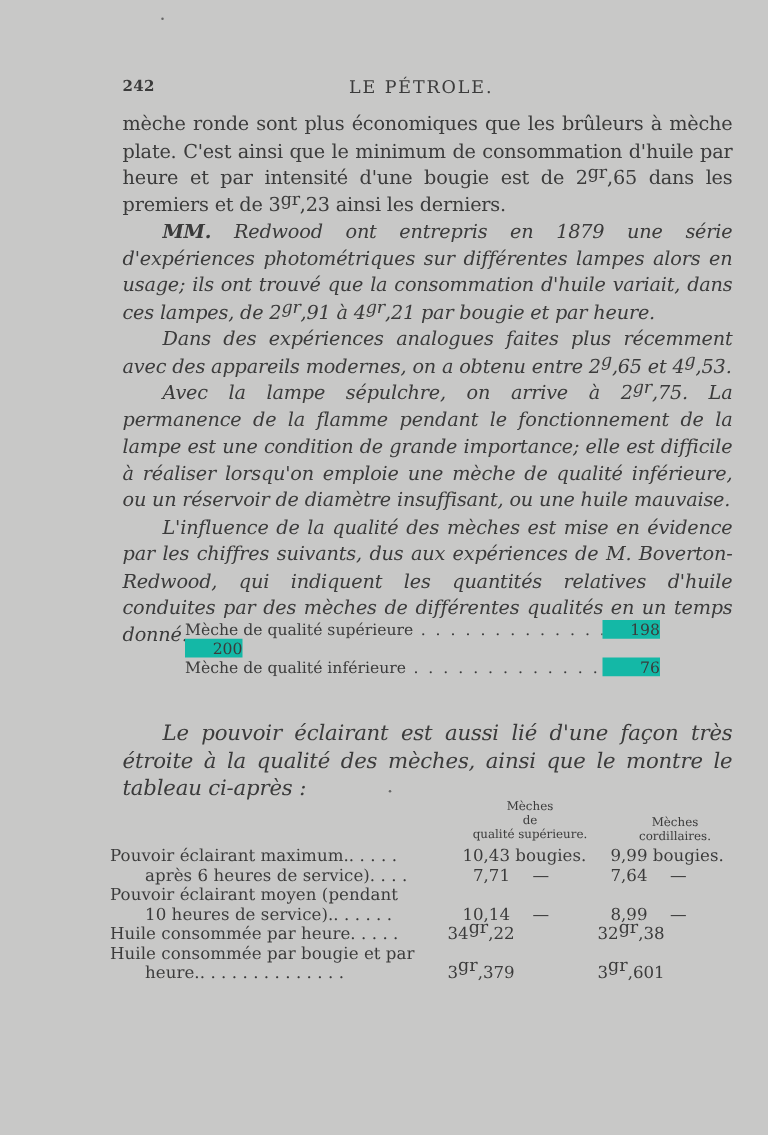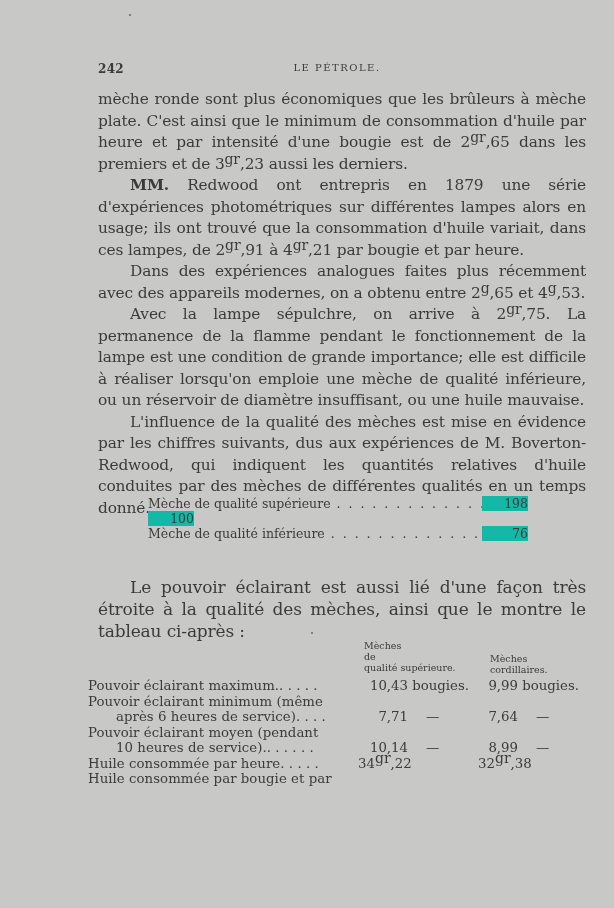--- a/index.html
+++ b/index.html
@@ -6,34 +6,34 @@
     body {
       width: 614px; height: 908px; overflow: hidden;
       background: #c8c8c7;
       font-family: "DejaVu Serif", "Liberation Serif", serif;
       color: #3b3b3b;
       position: relative;
     }
     .page { position: absolute; left: 0; top: 0; width: 614px; height: 904px; }
     .header { position: absolute; top: 62px; left: 98px; width: 478px; height: 16px; font-size: 12px; }
     .page-num { position: absolute; left: 0; top: 0; font-weight: bold; letter-spacing: 0.3px; }
-    .running-head { position: absolute; left: 0; right: 0; top: 0; text-align: center; letter-spacing: 1.5px; font-size: 10px; }
+    .running-head { position: absolute; left: 0; right: 0; top: 0; text-align: center; letter-spacing: 1.5px; font-size: 14px; }
     .body-text { position: absolute; left: 98px; top: 89px; width: 488px; font-size: 15.4px; line-height: 21.5px; text-align: justify; letter-spacing: -0.15px; }
     .body-text p { margin: 0; }
-    .indent { text-indent: 32px; }
+    .indent { text-indent: 32px; font-style: italic; }
     sup { font-size: 14px; vertical-align: 5px; line-height: 0; }
     .sc { font-variant: small-caps; font-weight: bold; }
     .wick-table { position: absolute; left: 148px; top: 496px; width: 380px; font-size: 12.5px; line-height: 15px; }
     .wick-row { display: flex; justify-content: space-between; }
     .wick-label { flex: 1; white-space: nowrap; overflow: hidden; }
     .wick-label::after { content: " . . . . . . . . . . . . . . . . . . . . . ."; letter-spacing: 2px; }
     .wick-val { width: 40px; text-align: right; padding-left: 6px; background: #14b8a6; }
     .para2 { position: absolute; left: 98px; top: 576px; width: 488px; font-size: 17px; line-height: 22px; text-align: justify; letter-spacing: -0.15px; }
     .para2 p { margin: 0; }
-    .col-head { position: absolute; font-size: 9.5px; line-height: 11px; }
+    .col-head { position: absolute; font-size: 9.5px; line-height: 11px; text-align: center; }
     .col-head.c1 { left: 364px; top: 640px; width: 120px; }
     .col-head.c2 { left: 490px; top: 653px; width: 100px; }
     .light-table { position: absolute; left: 88px; top: 678px; width: 510px; font-size: 13.3px; line-height: 15.5px; }
     .lt-row { position: relative; height: 15.5px; }
     .lt-label { position: absolute; left: 0; width: 262px; white-space: nowrap; letter-spacing: 0.05px; }
     .lt-label.cont { left: 28px; width: 234px; }
     .lt-v1 { position: absolute; left: 270px; width: 110px; white-space: nowrap; }
     .lt-v2 { position: absolute; left: 390px; width: 120px; white-space: nowrap; }
     .dash { display: inline-block; margin-left: 18px; }
     .v1-num { display: inline-block; min-width: 50px; text-align: right; }
@@ -45,21 +45,21 @@
 
 <div class="page">
 
   <div class="header">
     <span class="page-num">242</span>
     <div class="running-head">LE PÉTROLE.</div>
   </div>
 
   <div class="body-text">
     <p>
-      <span>mèche ronde sont plus économiques que les brûleurs à mèche plate. C'est ainsi que le minimum de consommation d'huile par heure et par intensité d'une bougie est de 2</span><sup>gr</sup><span>,65 dans les premiers et de 3</span><sup>gr</sup><span>,23 aussi les derniers.</span>
+      <span>mèche ronde sont plus économiques que les brûleurs à mèche plate. C'est ainsi que le minimum de consommation d'huile par heure et par intensité d'une bougie est de 2</span><sup>gr</sup><span>,65 dans les premiers et de 3</span><sup>gr</sup><span>,23 ainsi les derniers.</span>
     </p>
     <p class="indent">
       <span class="sc">MM.</span><span> Redwood ont entrepris en 1879 une série d'expériences photométriques sur différentes lampes alors en usage; ils ont trouvé que la consommation d'huile variait, dans ces lampes, de 2</span><sup>gr</sup><span>,91 à 4</span><sup>gr</sup><span>,21 par bougie et par heure.</span>
     </p>
     <p class="indent">
       <span>Dans des expériences analogues faites plus récemment avec des appareils modernes, on a obtenu entre 2</span><sup>g</sup><span>,65 et 4</span><sup>g</sup><span>,53.</span>
     </p>
     <p class="indent">
       <span>Avec la lampe sépulchre, on arrive à 2</span><sup>gr</sup><span>,75. La permanence de la flamme pendant le fonctionnement de la lampe est une condition de grande importance; elle est difficile à réaliser lorsqu'on emploie une mèche de qualité inférieure, ou un réservoir de diamètre insuffisant, ou une huile mauvaise.</span>
     </p>
@@ -67,21 +67,21 @@
       <span>L'influence de la qualité des mèches est mise en évidence par les chiffres suivants, dus aux expériences de M. Boverton-Redwood, qui indiquent les quantités relatives d'huile conduites par des mèches de différentes qualités en un temps donné.</span>
     </p>
   </div>
 
   <div class="wick-table">
     <div class="wick-row">
       <span class="wick-label">Mèche de qualité supérieure</span>
       <span class="wick-val">198</span>
     </div>
     <div class="wick-row">
-      <span class="wick-val">100</span>
+      <span class="wick-val">200</span>
     </div>
     <div class="wick-row">
       <span class="wick-label">Mèche de qualité inférieure</span>
       <span class="wick-val">76</span>
     </div>
   </div>
 
   <div class="para2">
     <p class="indent">Le pouvoir éclairant est aussi lié d'une façon très étroite à la qualité des mèches, ainsi que le montre le tableau ci-après :</p>
   </div>
@@ -98,23 +98,20 @@
 
   <div class="light-table">
 
     <div class="lt-row">
       <span class="lt-label">Pouvoir éclairant maximum.. . . . .</span>
       <span class="lt-v1"><span class="v1-num">10,43</span> <span>bougies.</span></span>
       <span class="lt-v2"><span class="v2-num">9,99</span> <span>bougies.</span></span>
     </div>
 
     <div class="lt-row">
-      <span class="lt-label">Pouvoir éclairant minimum (même</span>
-    </div>
-    <div class="lt-row">
       <span class="lt-label cont">après 6 heures de service). . . .</span>
       <span class="lt-v1"><span class="v1-num">7,71</span><span class="dash">—</span></span>
       <span class="lt-v2"><span class="v2-num">7,64</span><span class="dash">—</span></span>
     </div>
 
     <div class="lt-row">
       <span class="lt-label">Pouvoir éclairant moyen (pendant</span>
     </div>
     <div class="lt-row">
       <span class="lt-label cont">10 heures de service).. . . . . .</span>
@@ -124,17 +121,22 @@
 
     <div class="lt-row">
       <span class="lt-label">Huile consommée par heure. . . . .</span>
       <span class="lt-v1"><span class="v1-num"><span>34</span><sup>gr</sup><span>,22</span></span></span>
       <span class="lt-v2"><span class="v2-num"><span>32</span><sup>gr</sup><span>,38</span></span></span>
     </div>
 
     <div class="lt-row">
       <span class="lt-label">Huile consommée par bougie et par</span>
     </div>
+    <div class="lt-row">
+      <span class="lt-label cont">heure.. . . . . . . . . . . . . .</span>
+      <span class="lt-v1"><span class="v1-num"><span>3</span><sup>gr</sup><span>,379</span></span></span>
+      <span class="lt-v2"><span class="v2-num"><span>3</span><sup>gr</sup><span>,601</span></span></span>
+    </div>
   </div>
 
   <span class="speck" style="left:129px; top:14px;"></span>
   <span class="speck" style="left:311px; top:632px;"></span>
 </div>
 
 </body></html>

